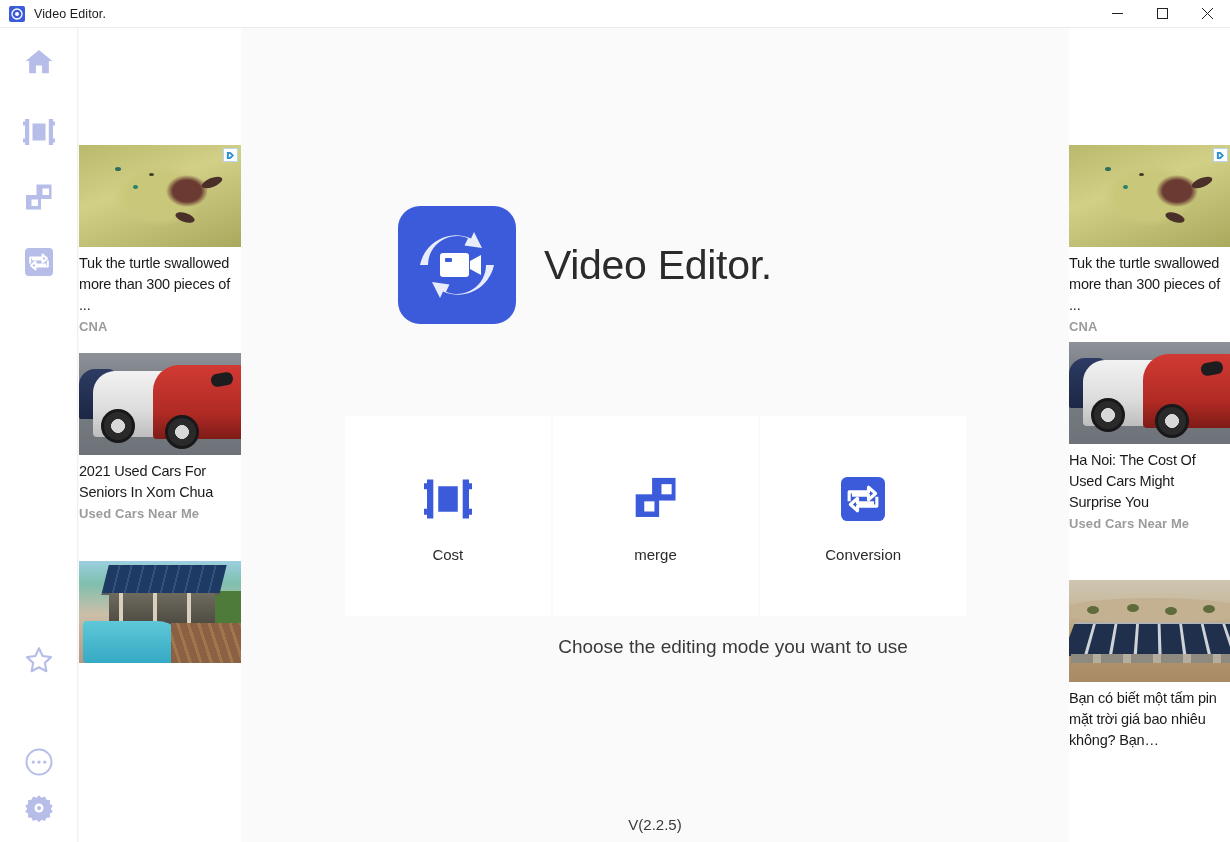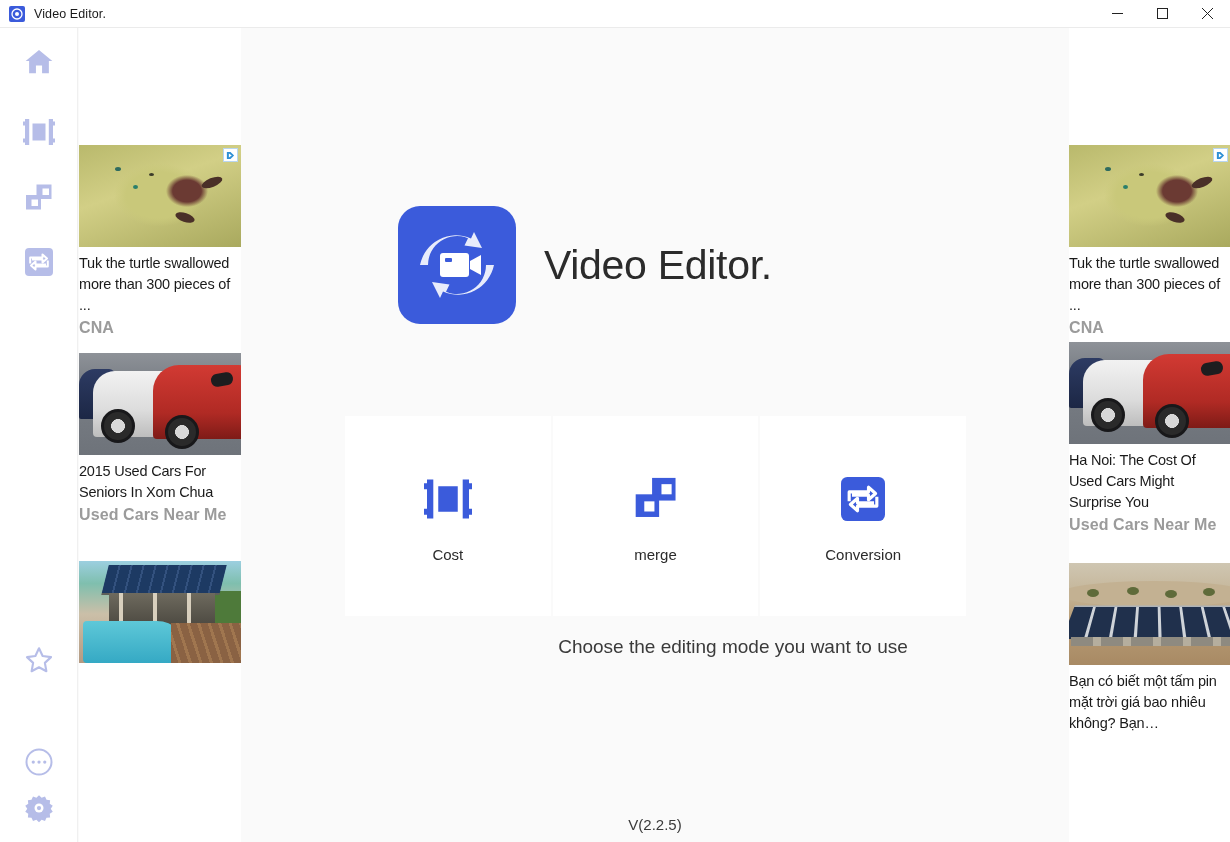--- a/index.html
+++ b/index.html
@@ -83,21 +83,21 @@
   .adchoice svg { display: block; }
   .ad-title {
     margin-top: 6px;
     font-family: "Liberation Sans", sans-serif;
     font-size: 14.5px; font-weight: normal; line-height: 21px;
     color: #1a1a1a; letter-spacing: -.2px;
     padding-right: 2px;
   }
   .ad-src {
     margin-top: 3px;
-    font-size: 16px; color: #9b9b9b; font-weight: bold;
+    font-size: 13px; color: #9b9b9b; font-weight: bold;
     letter-spacing: .1px;
   }
 
   
   .art-turtle {
     background:
       radial-gradient(ellipse 34px 26px at 108px 46px, #6b3a33 0 42%, rgba(107,58,51,0) 62%),
       radial-gradient(ellipse 60px 42px at 80px 50px, #c9c87a 0 55%, rgba(201,200,122,0) 75%),
       linear-gradient(160deg, #b9b96c 0%, #d2cf86 40%, #a9a95e 100%);
   }
@@ -371,21 +371,21 @@
       <div class="ad-thumb">
         <div class="art art-cars">
           <span class="carb"></span>
             <span class="carw"></span>
             <span class="carr"></span>
           <span class="wheel w1"></span>
             <span class="wheel w2"></span>
             <span class="mirror"></span>
         </div>
       </div>
-      <div class="ad-title">2015 Used Cars For Seniors In Xom Chua</div>
+      <div class="ad-title">2021 Used Cars For Seniors In Xom Chua</div>
       <div class="ad-src">Used Cars Near Me</div>
     </div>
 
     <div class="ad-card" style="top:533px">
       <div class="ad-thumb">
         <div class="art art-solar">
           <span class="grass"></span>
             <span class="roof"></span>
             <span class="house"></span>
           <span class="post" style="left:40px"></span>
@@ -493,21 +493,21 @@
             <span class="carr"></span>
           <span class="wheel w1"></span>
             <span class="wheel w2"></span>
             <span class="mirror"></span>
         </div>
       </div>
       <div class="ad-title">Ha Noi: The Cost Of Used Cars Might Surprise You</div>
       <div class="ad-src">Used Cars Near Me</div>
     </div>
 
-    <div class="ad-card" style="top:535px">
+    <div class="ad-card" style="top:552px">
       <div class="ad-thumb">
         <div class="art art-desert">
           <span class="dune"></span>
           <span class="bush" style="left:18px;top:26px"></span>
           <span class="bush" style="left:58px;top:24px"></span>
           <span class="bush" style="left:96px;top:27px"></span>
           <span class="bush" style="left:134px;top:25px"></span>
           <span class="panelrow"></span>
           <span class="base"></span>
         </div>

